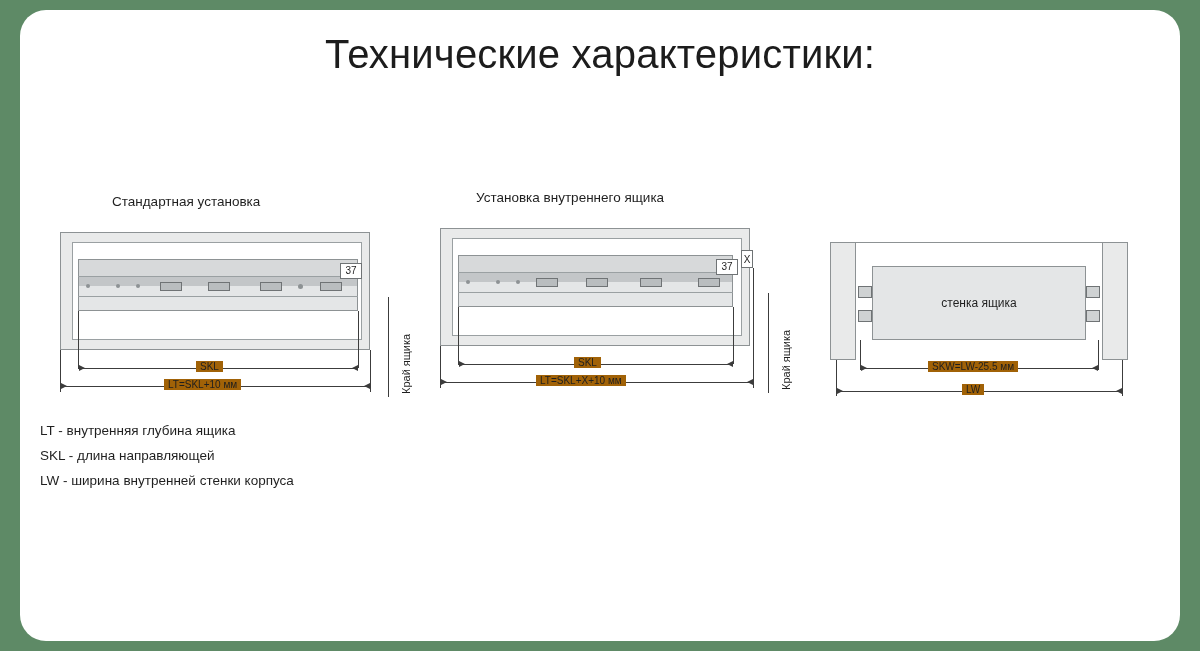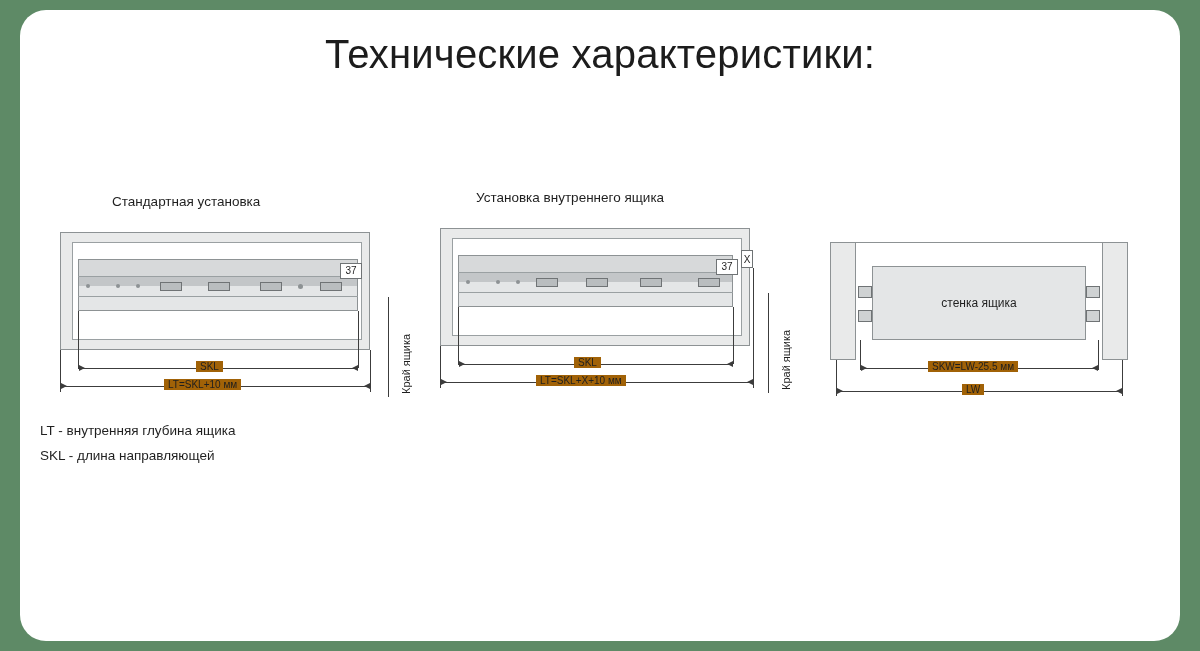--- a/index.html
+++ b/index.html
@@ -264,15 +264,16 @@
     <div class="dim-vline" style="left:36px;top:350px;height:36px;"></div>
     <div class="dim-vline" style="left:322px;top:350px;height:36px;"></div>
     <div class="arrow-r" style="left:37px;top:378px;"></div>
     <div class="arrow-l" style="left:316px;top:378px;"></div>
     <div class="dim-label" style="left:162px;top:374px;">LW</div>
   </div>
 
   <div class="legend">
     <div>LT - внутренняя глубина ящика</div>
     <div>SKL - длина направляющей</div>
+    <div>LW - ширина внутренней стенки корпуса</div>
   </div>
 
 </div>
 
 </body></html>

